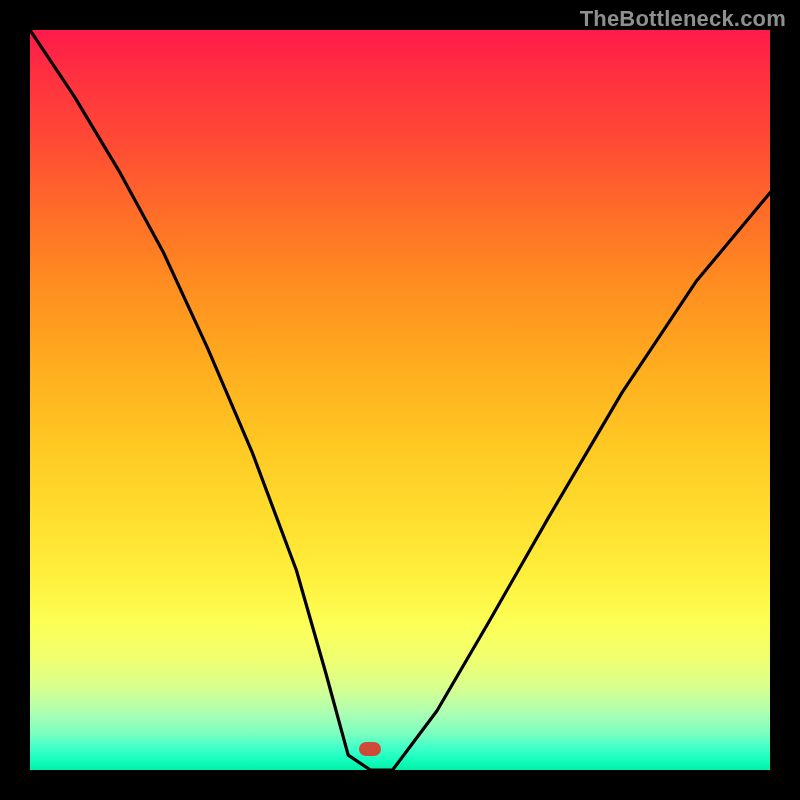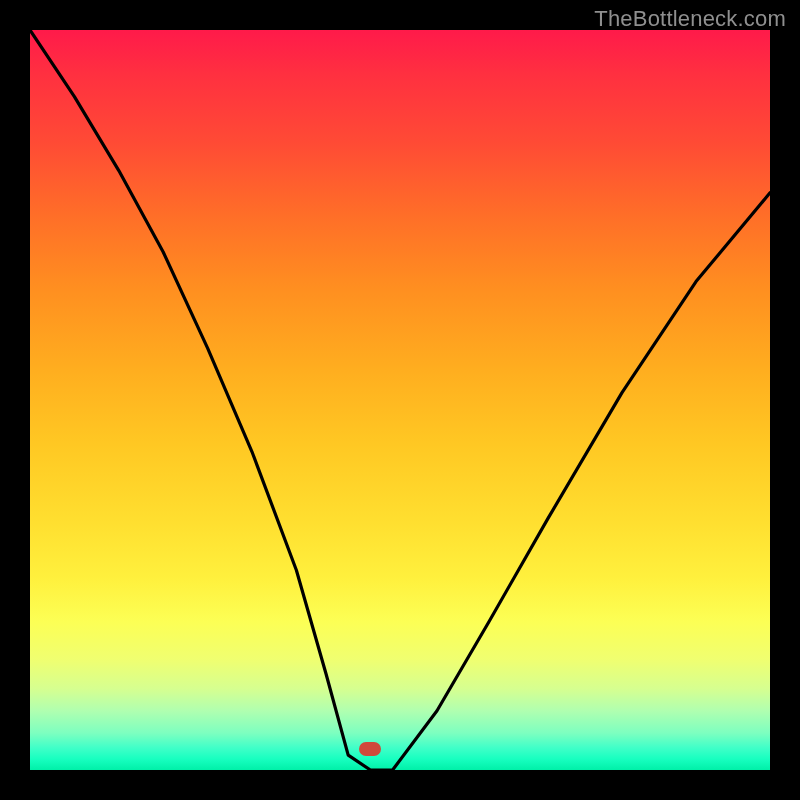--- a/index.html
+++ b/index.html
@@ -65,21 +65,21 @@
     background: #d04a3a;
     border-radius: 7px;
     transform: translate(-50%, -50%);
   }
   .watermark {
     position: absolute;
     top: 6px;
     right: 14px;
     color: #8f8f8f;
     font-size: 22px;
-    font-weight: 400;
+    font-weight: 700;
     letter-spacing: 0.2px;
     text-align: center;
   }
 </style>
 </head>
 <body>
 
 <div class="frame">
 
   <div class="plot-area">

